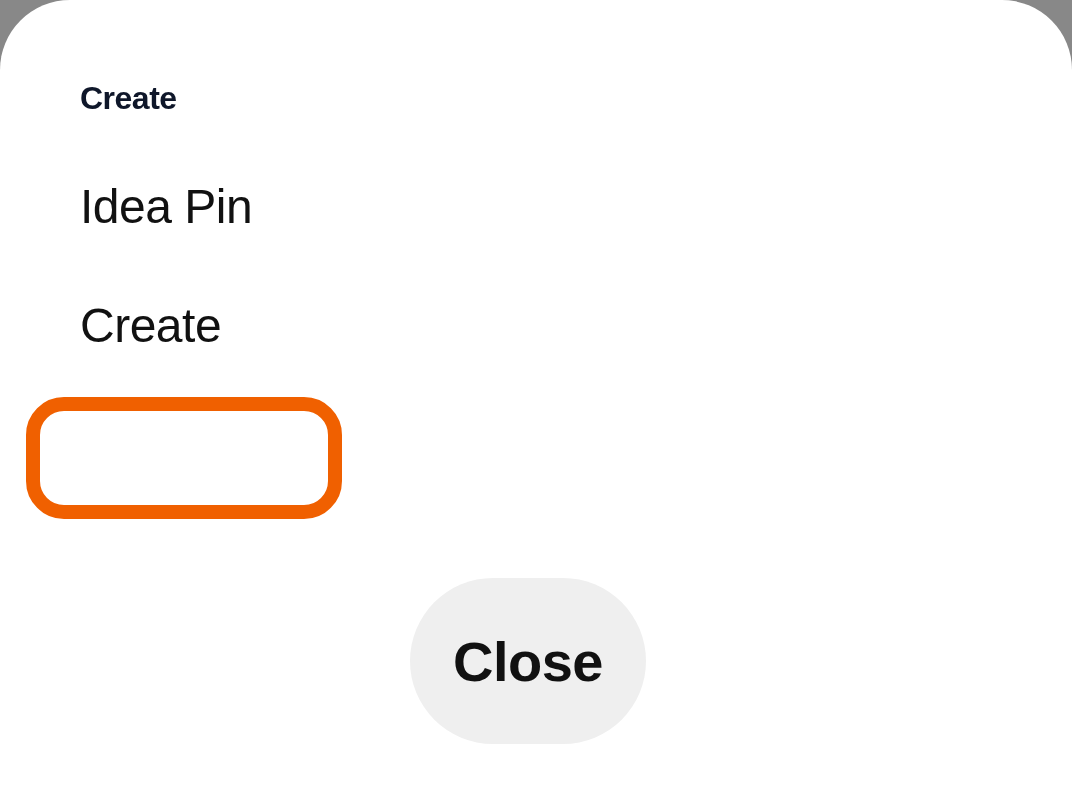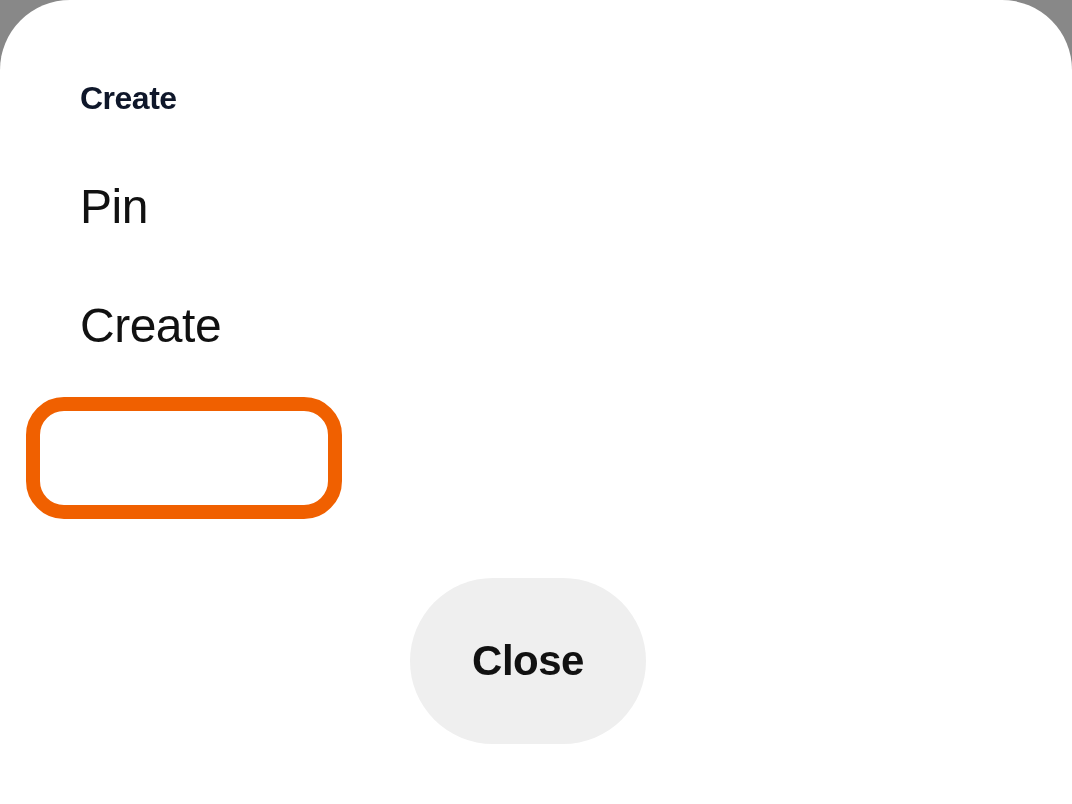--- a/index.html
+++ b/index.html
@@ -55,35 +55,35 @@
     }
     .close-btn {
       position: absolute;
       left: 410px;
       top: 578px;
       width: 236px;
       height: 166px;
       background: #efefef;
       border: none;
       border-radius: 90px;
-      font-size: 42px;
+      font-size: 56px;
       font-weight: 600;
       color: #111;
       cursor: pointer;
       letter-spacing: -0.5px;
     }
   </style>
 </head>
 <body>
 
 <div class="sheet">
   <div class="heading">Create</div>
 
   <div>
-    <span class="option">Pin</span>
+    <span class="option">Idea Pin</span>
   </div>
   <div>
     <span class="option">Create</span>
   </div>
 
   <div class="highlight-box"></div>
 
   <button class="close-btn">Close</button>
 </div>
 

